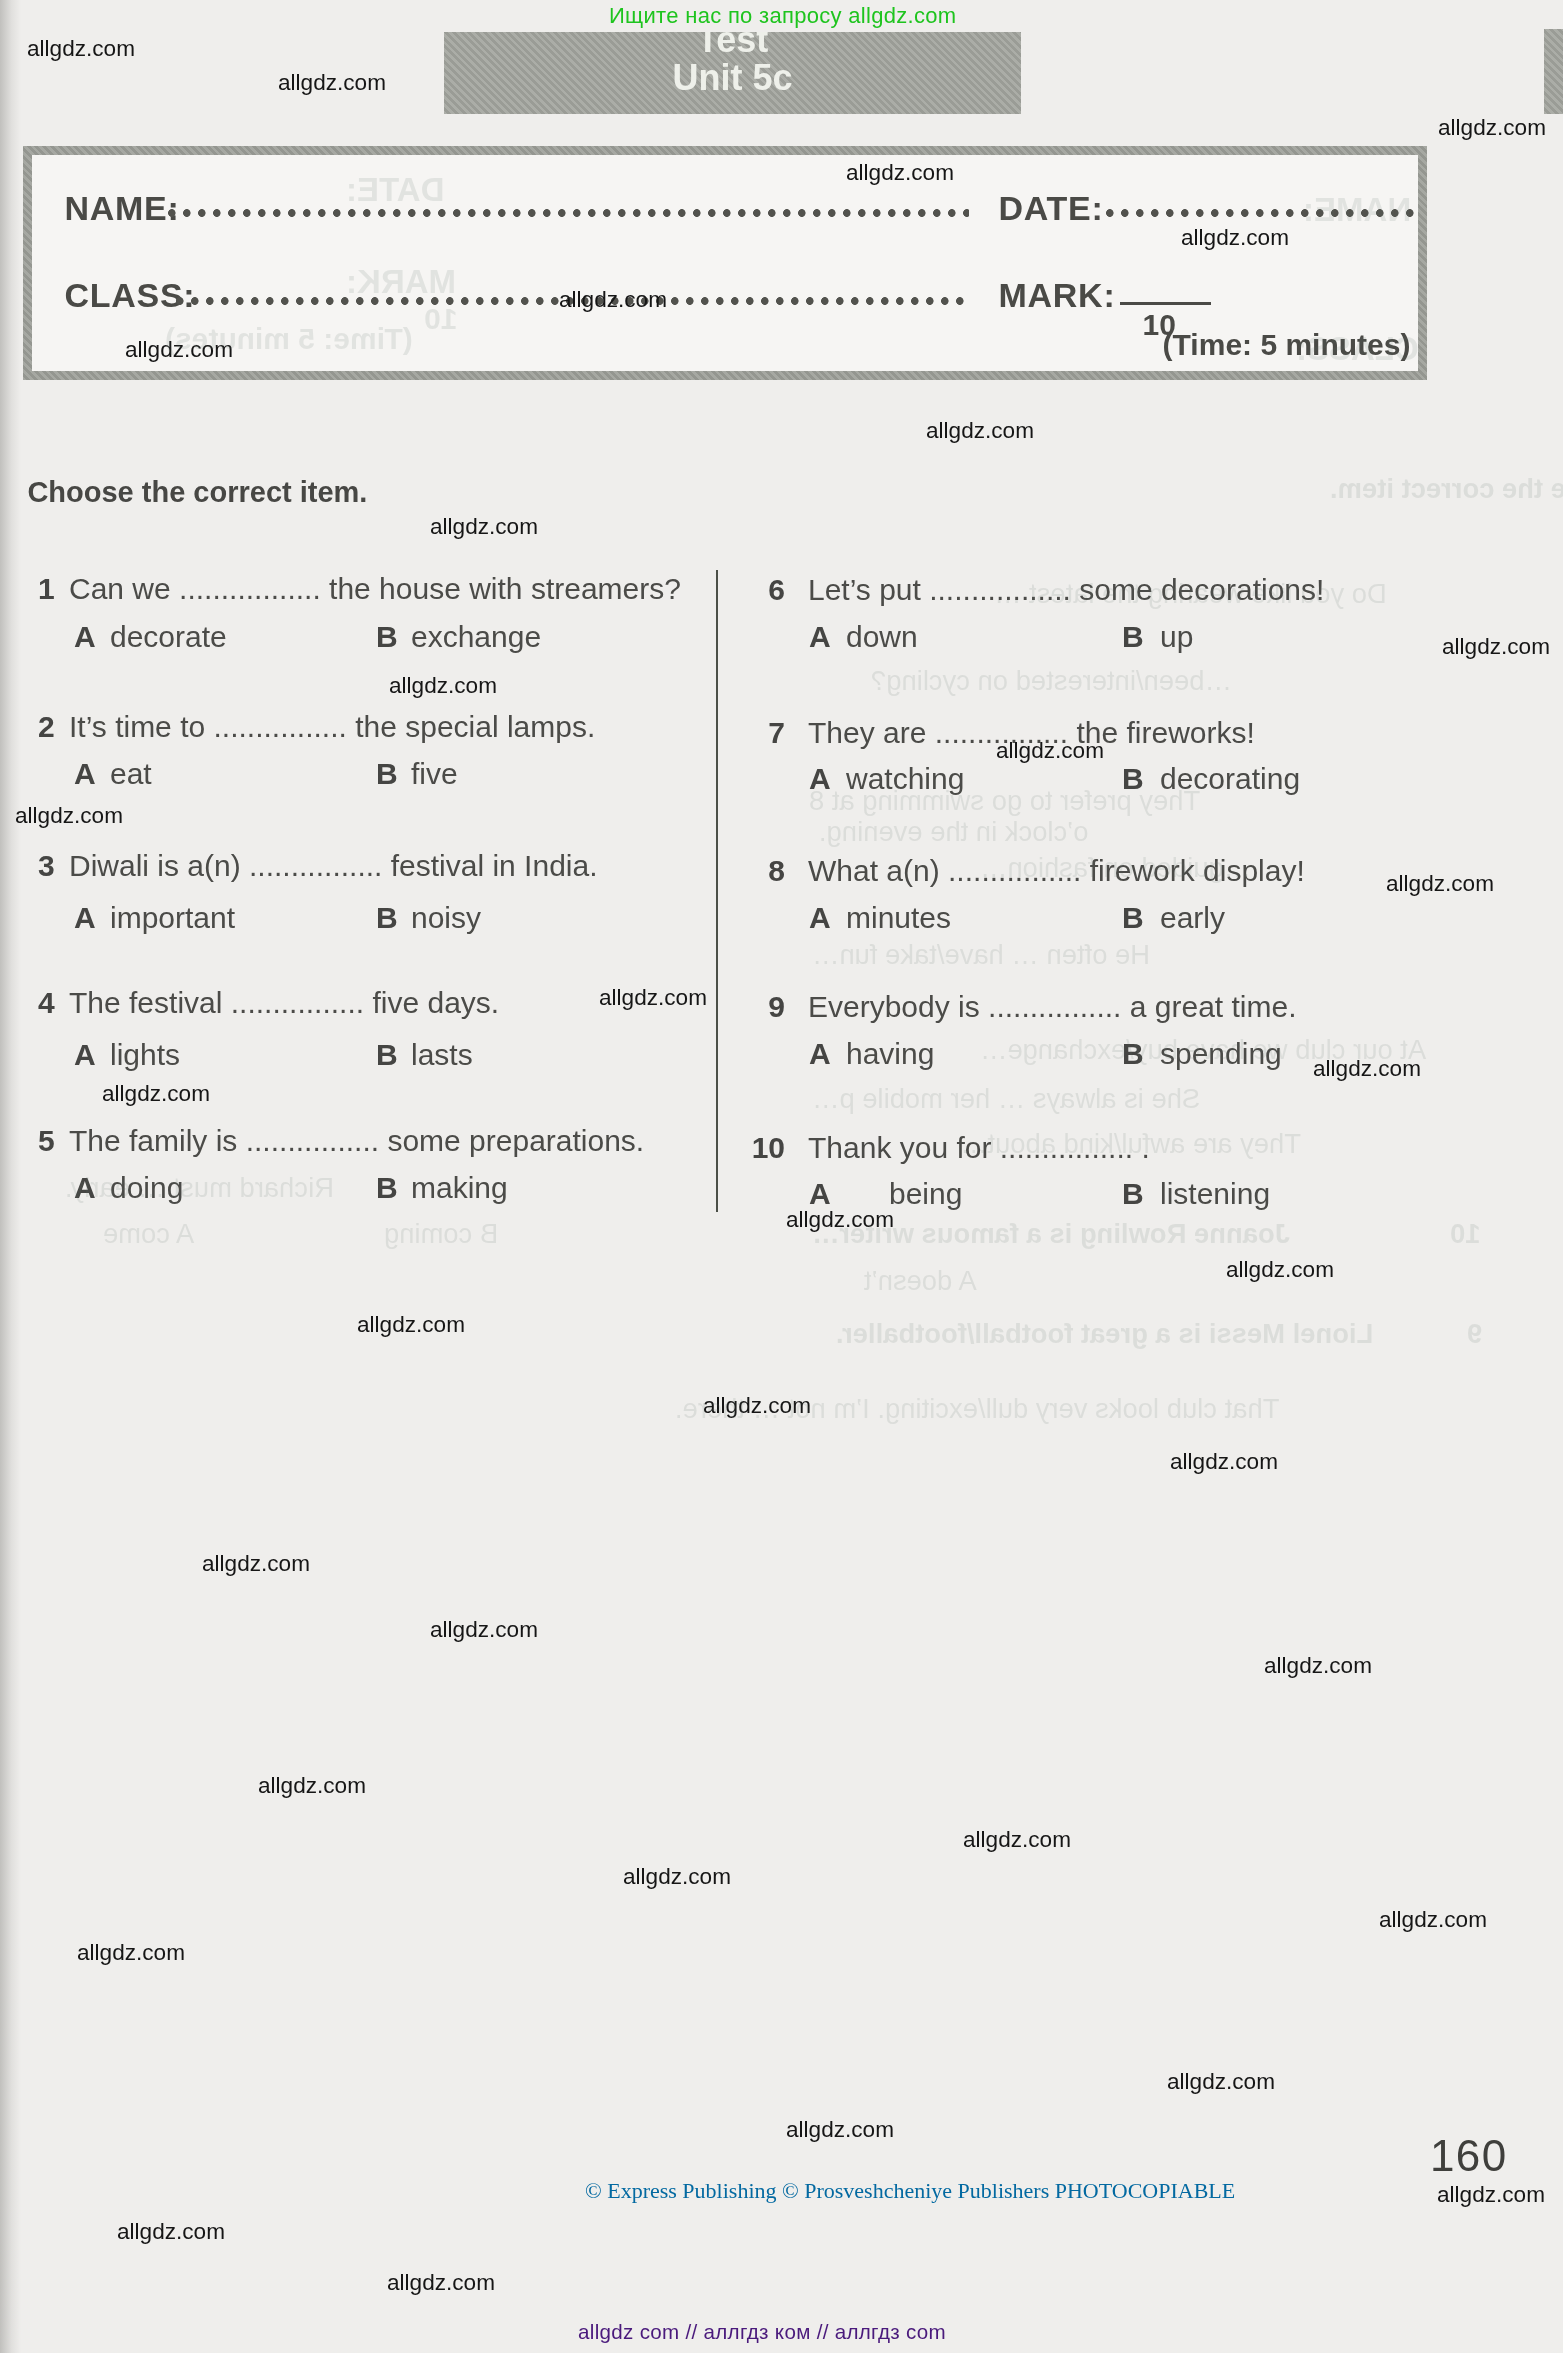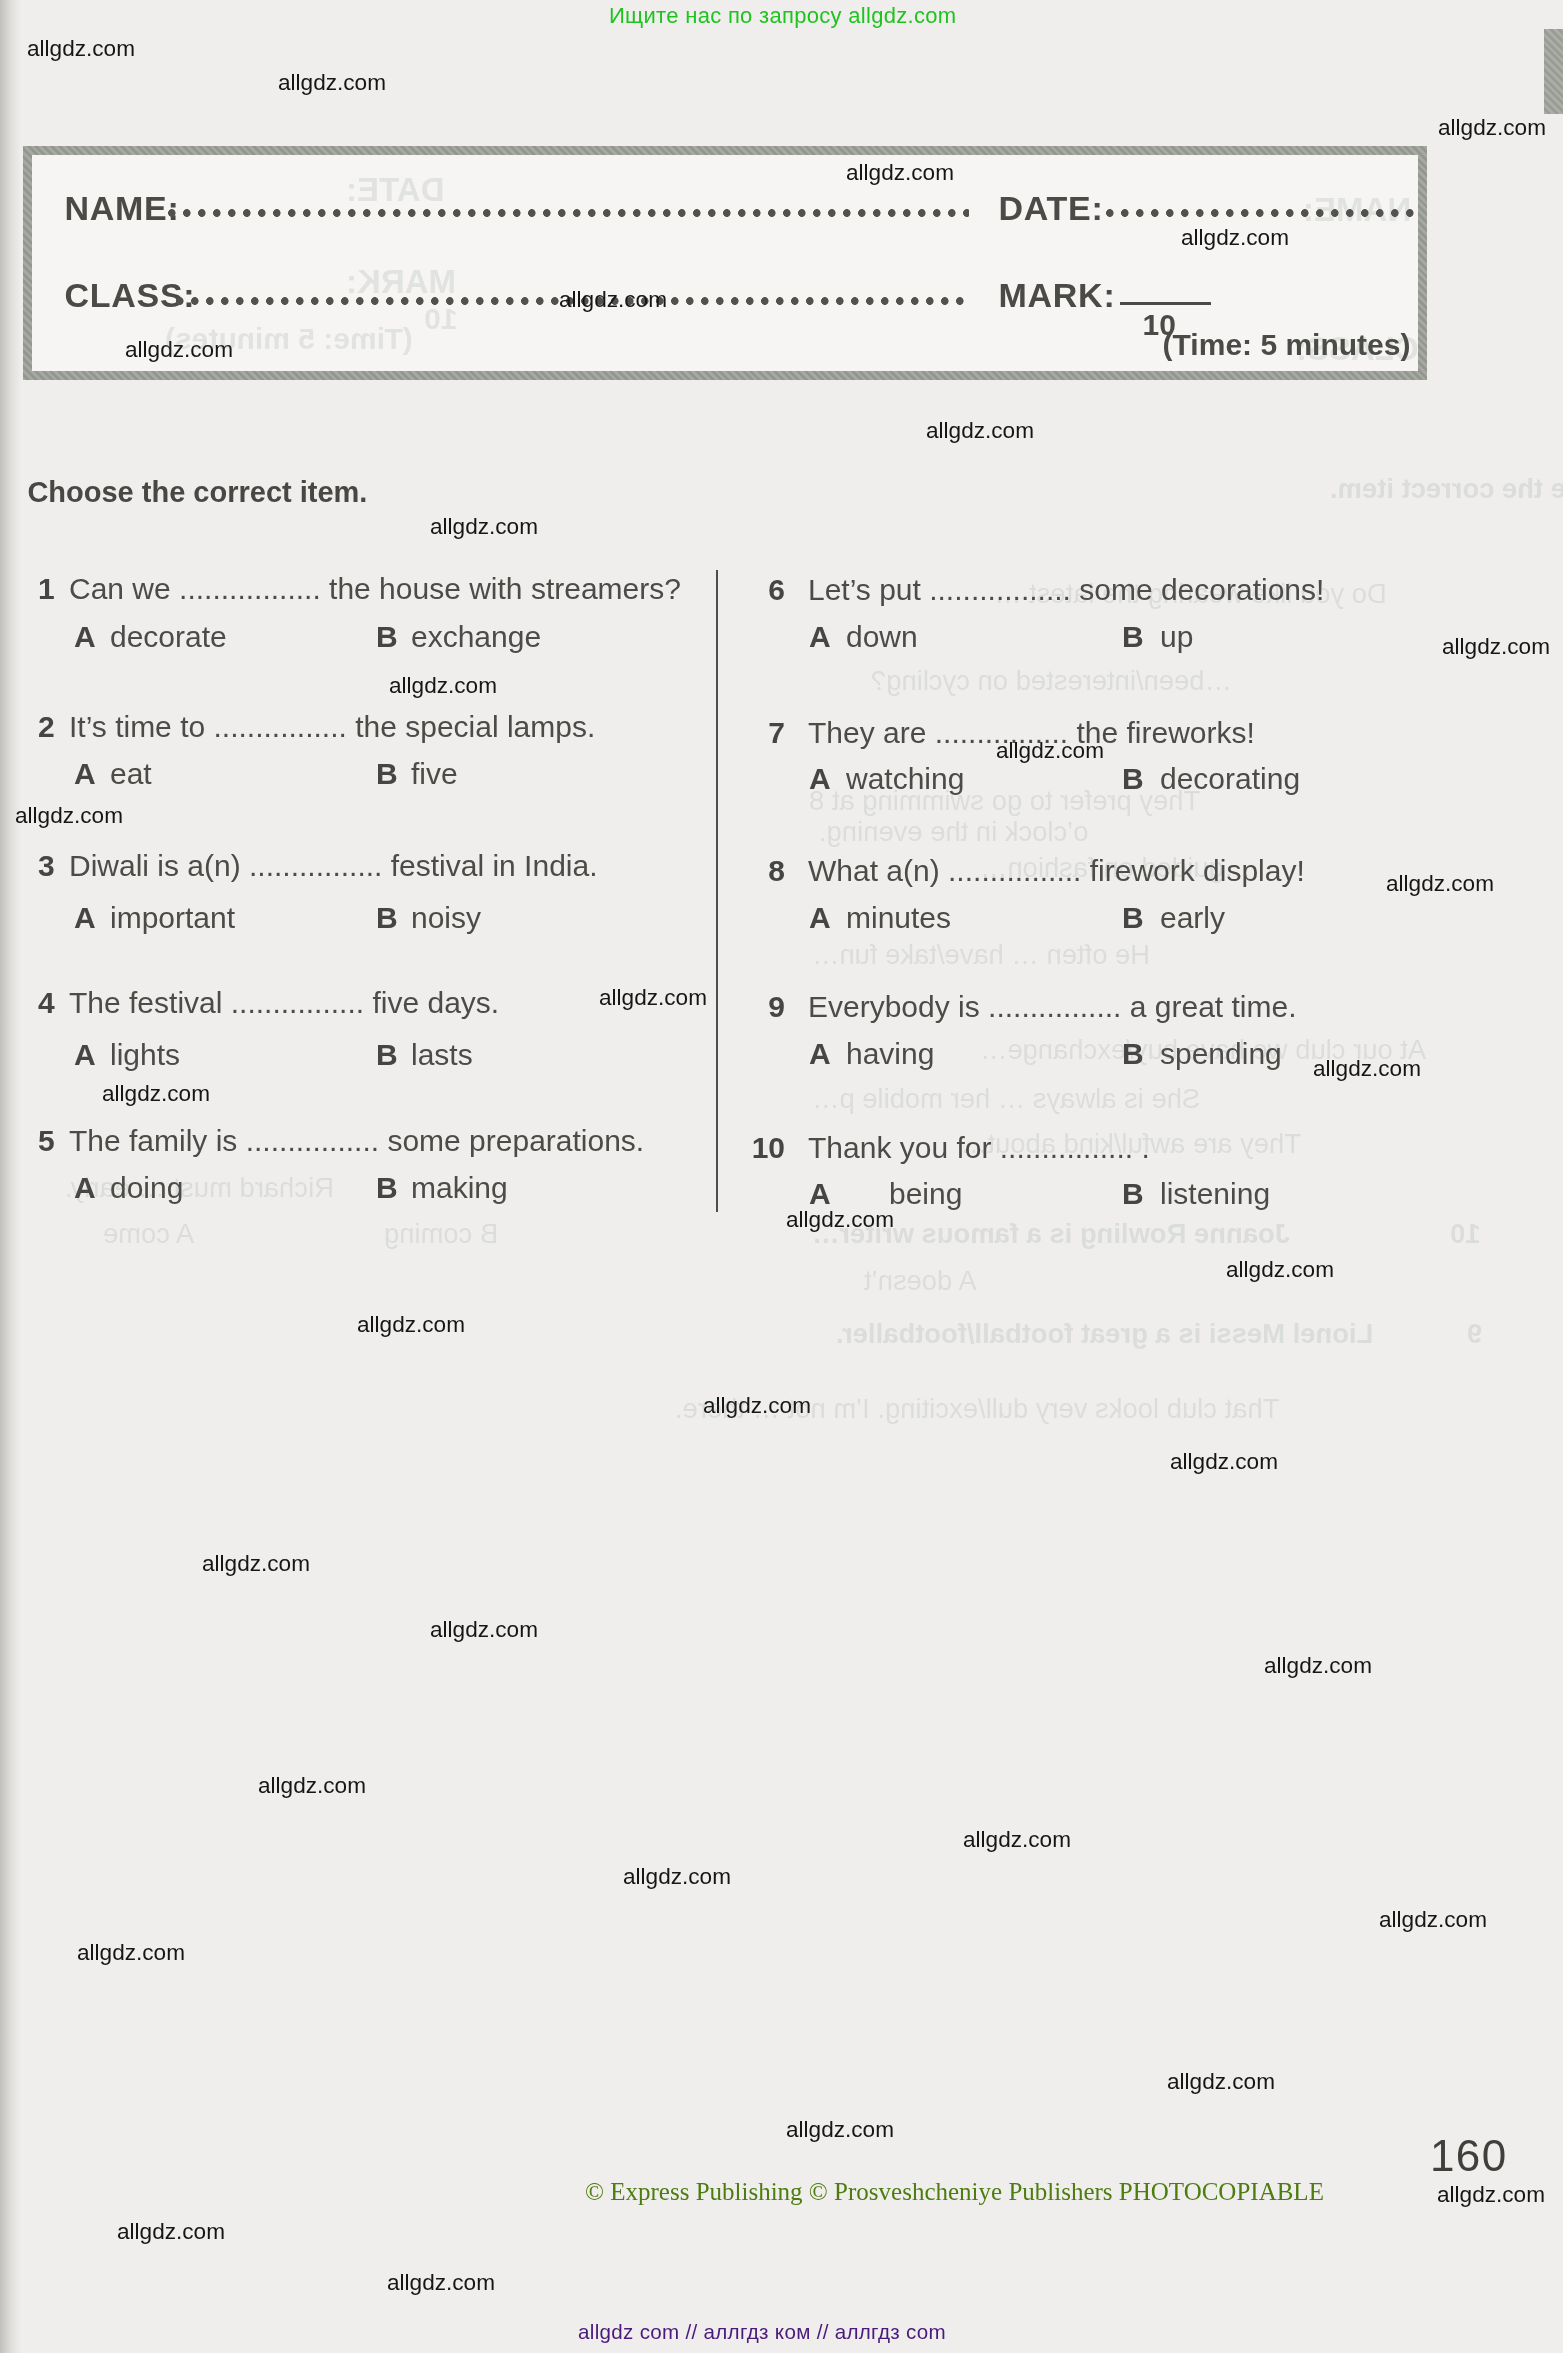--- a/index.html
+++ b/index.html
@@ -33,31 +33,35 @@
   .mark-ten{font-size:30px;font-weight:bold;color:#4a4a46;}
   .time-note{font-size:30px;font-weight:bold;color:#4a4a46;}
   .instruction{font-size:29px;font-weight:bold;color:#474744;}
   .qnum{font-size:30px;font-weight:bold;color:#454543;text-align:right;}
   .qstem{font-size:30px;color:#4b4b48;white-space:nowrap;}
   .qletter{font-size:30px;font-weight:bold;color:#454543;}
   .qword{font-size:30px;color:#4b4b48;}
   .divider{left:716px;top:570px;width:2.1px;height:642px;background:#4b4f47;}
   .wm{font-size:22.6px;font-weight:500;color:#161616;white-space:nowrap;}
   .bleed{color:#5f6e67;opacity:.13;transform:scaleX(-1);white-space:nowrap;}
-  .copyright{font-family:"Liberation Serif","DejaVu Serif",serif;font-size:25px;color:#4d7c0f;}
+  .copyright{font-family:"Liberation Serif","DejaVu Serif",serif;font-size:22px;color:#0369a1;}
   .page-num{font-size:44px;color:#3f3f3c;letter-spacing:1.4px;}
 </style>
 </head>
 <body>
 
 <div id="page">
   <div class="edge-shadow"></div>
 
   <div class="abs banner-top" style="left:609px;top:2.7px;color:#1ec41e;">Ищите нас по запросу allgdz.com</div>
 
+  <div class="abs test-box">
+    <div class="l1">Test</div>
+    <div class="l2">Unit 5c</div>
+  </div>
   <div class="abs corner-block"></div>
 
   <div class="abs info-box">
     <div class="info-inner">
       <span class="abs info-label" style="left:33px;top:34px;">NAME:</span>
       <span class="abs dots" style="left:135px;top:53px;width:802px;"></span>
       <span class="abs info-label" style="left:967px;top:34px;">DATE:</span>
       <span class="abs dots" style="left:1073px;top:53px;width:315px;"></span>
       <span class="abs info-label" style="left:33px;top:121px;">CLASS:</span>
       <span class="abs dots" style="left:143px;top:141px;width:794px;"></span>

